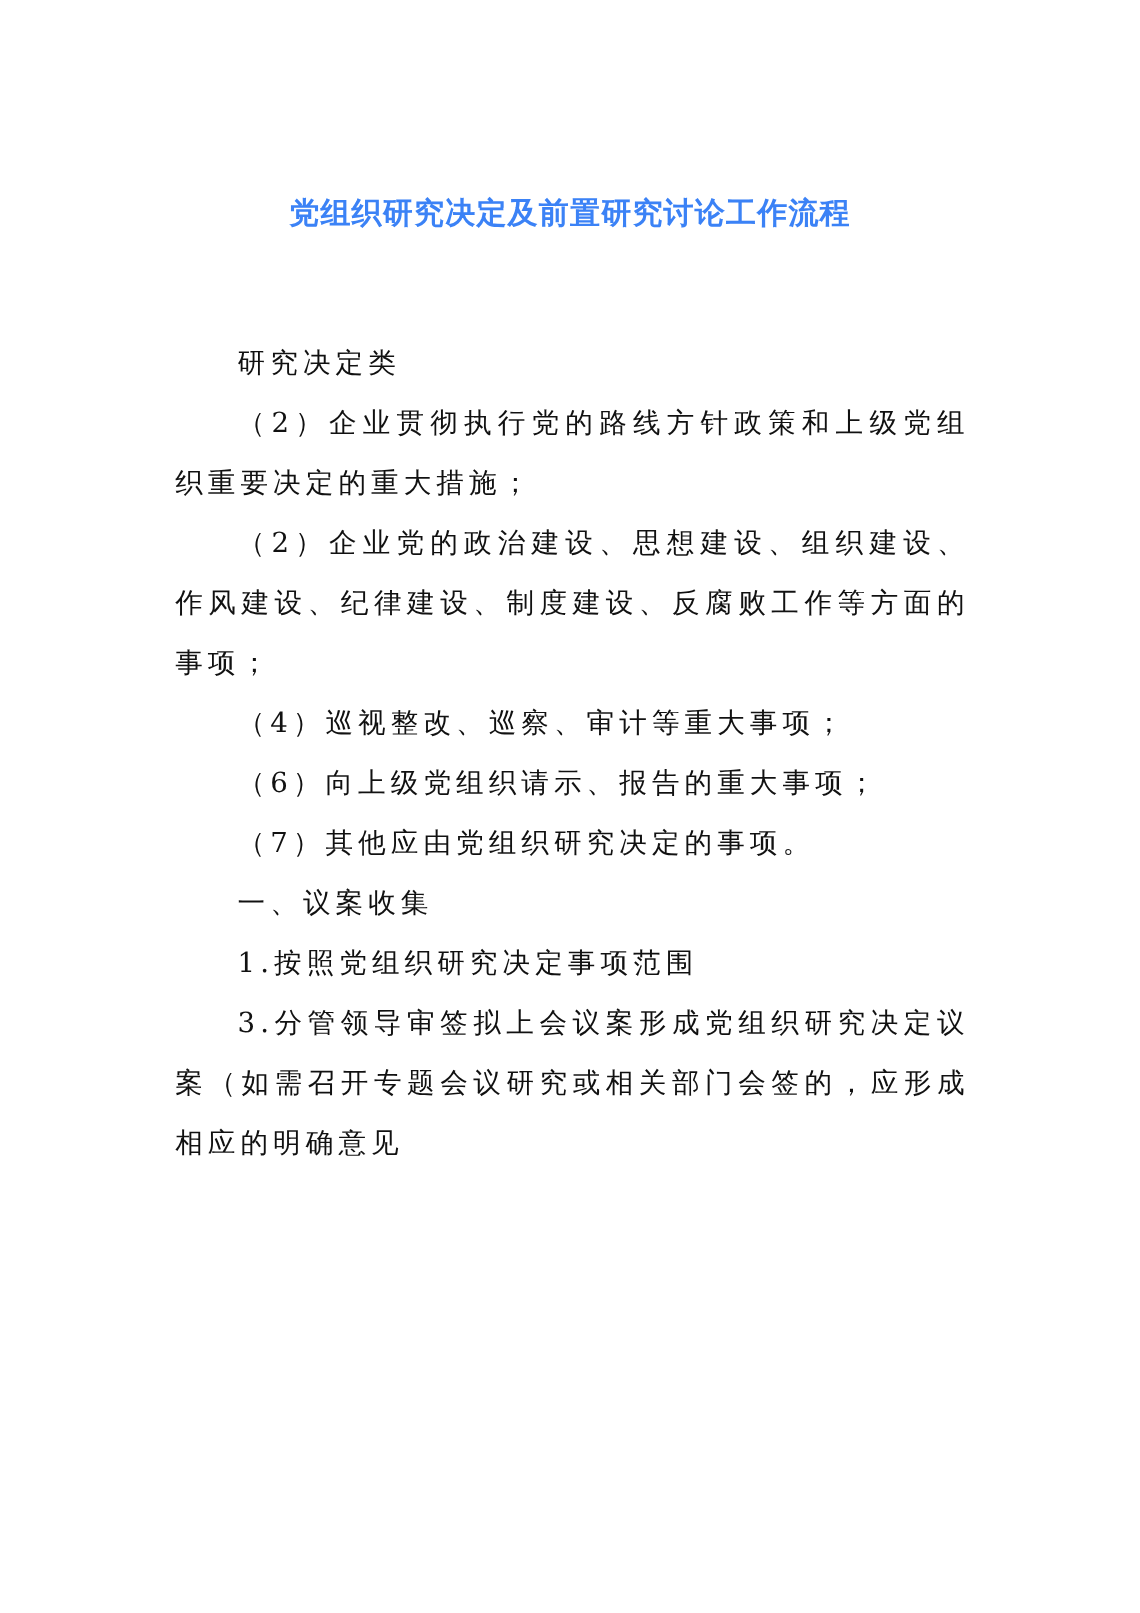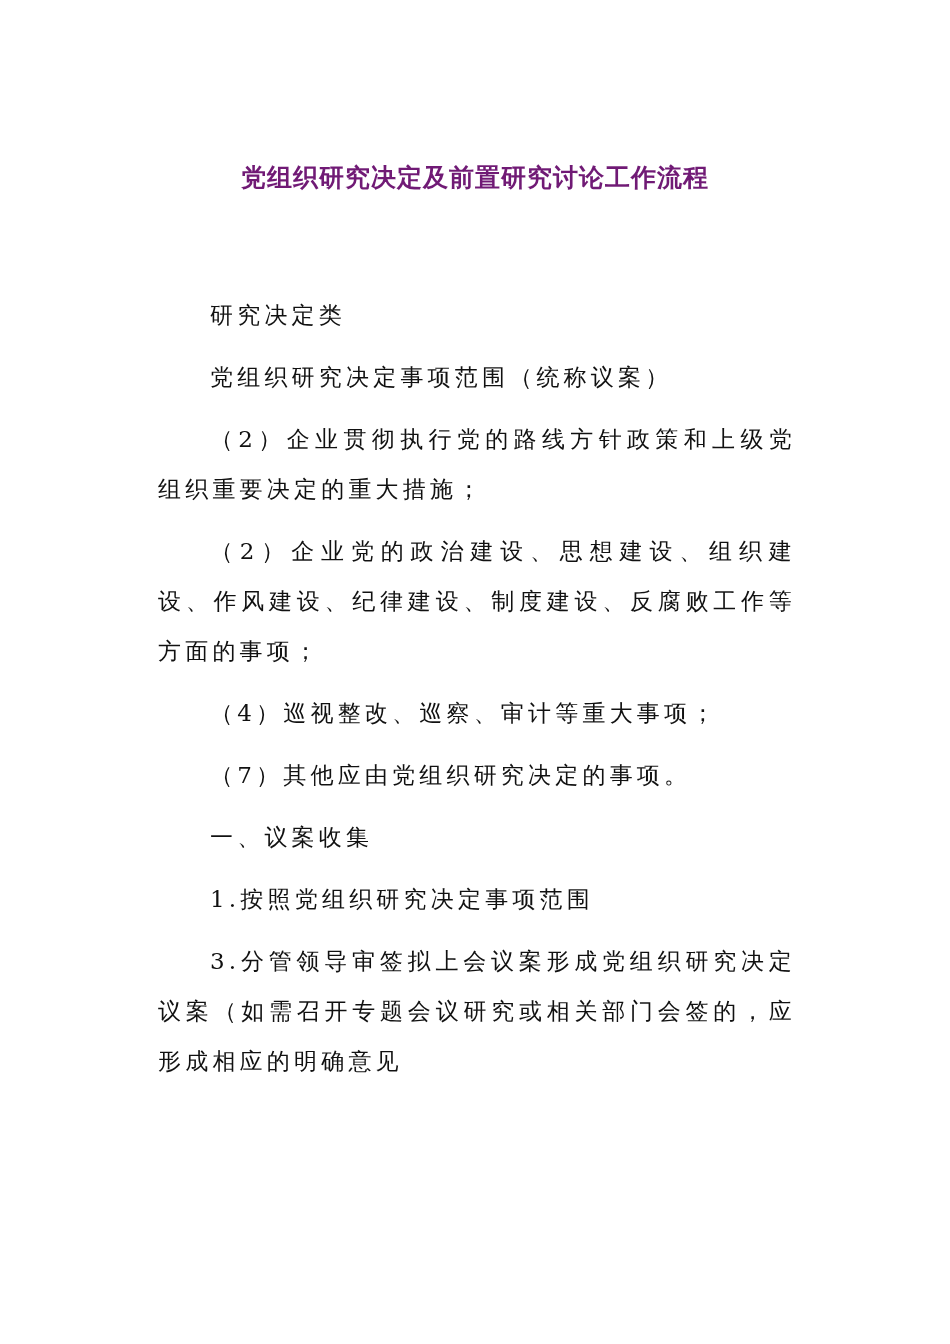--- a/index.html
+++ b/index.html
@@ -25,50 +25,50 @@
     position: absolute;
     left: 0;
     width: 950px;
     top: 160px;
     text-align: center;
     font-family: "DejaVu Sans", "Liberation Sans", sans-serif;
     font-weight: bold;
     font-size: 25px;
     letter-spacing: 1px;
     line-height: 36px;
-    color: #701a75;
+    color: #3b82f6;
   }
   .body {
     position: absolute;
     left: 146px;
     top: 278px;
     width: 662px;
   }
   .p {
     font-size: 23px;
     line-height: 50px;
     letter-spacing: 4.2px;
     text-indent: 52px;
-    margin: 12px;
+    margin: 0;
     white-space: normal;
     word-break: break-all;
     text-align: justify;
   }
   .p.nojust { text-align: left; }
 </style>
 </head>
 <body>
 
 <div class="page">
   <div class="title">党组织研究决定及前置研究讨论工作流程</div>
 
   <div class="body">
     <p class="p nojust">研究决定类</p>
-    <p class="p nojust">党组织研究决定事项范围（统称议案）</p>
     <p class="p">（2）企业贯彻执行党的路线方针政策和上级党组织重要决定的重大措施；</p>
     <p class="p">（2）企业党的政治建设、思想建设、组织建设、作风建设、纪律建设、制度建设、反腐败工作等方面的事项；</p>
     <p class="p nojust">（4）巡视整改、巡察、审计等重大事项；</p>
+    <p class="p nojust">（6）向上级党组织请示、报告的重大事项；</p>
     <p class="p nojust">（7）其他应由党组织研究决定的事项。</p>
     <p class="p nojust">一、议案收集</p>
     <p class="p nojust">1.按照党组织研究决定事项范围</p>
     <p class="p">3.分管领导审签拟上会议案形成党组织研究决定议案（如需召开专题会议研究或相关部门会签的，应形成相应的明确意见</p>
   </div>
 </div>
 
 </body></html>

